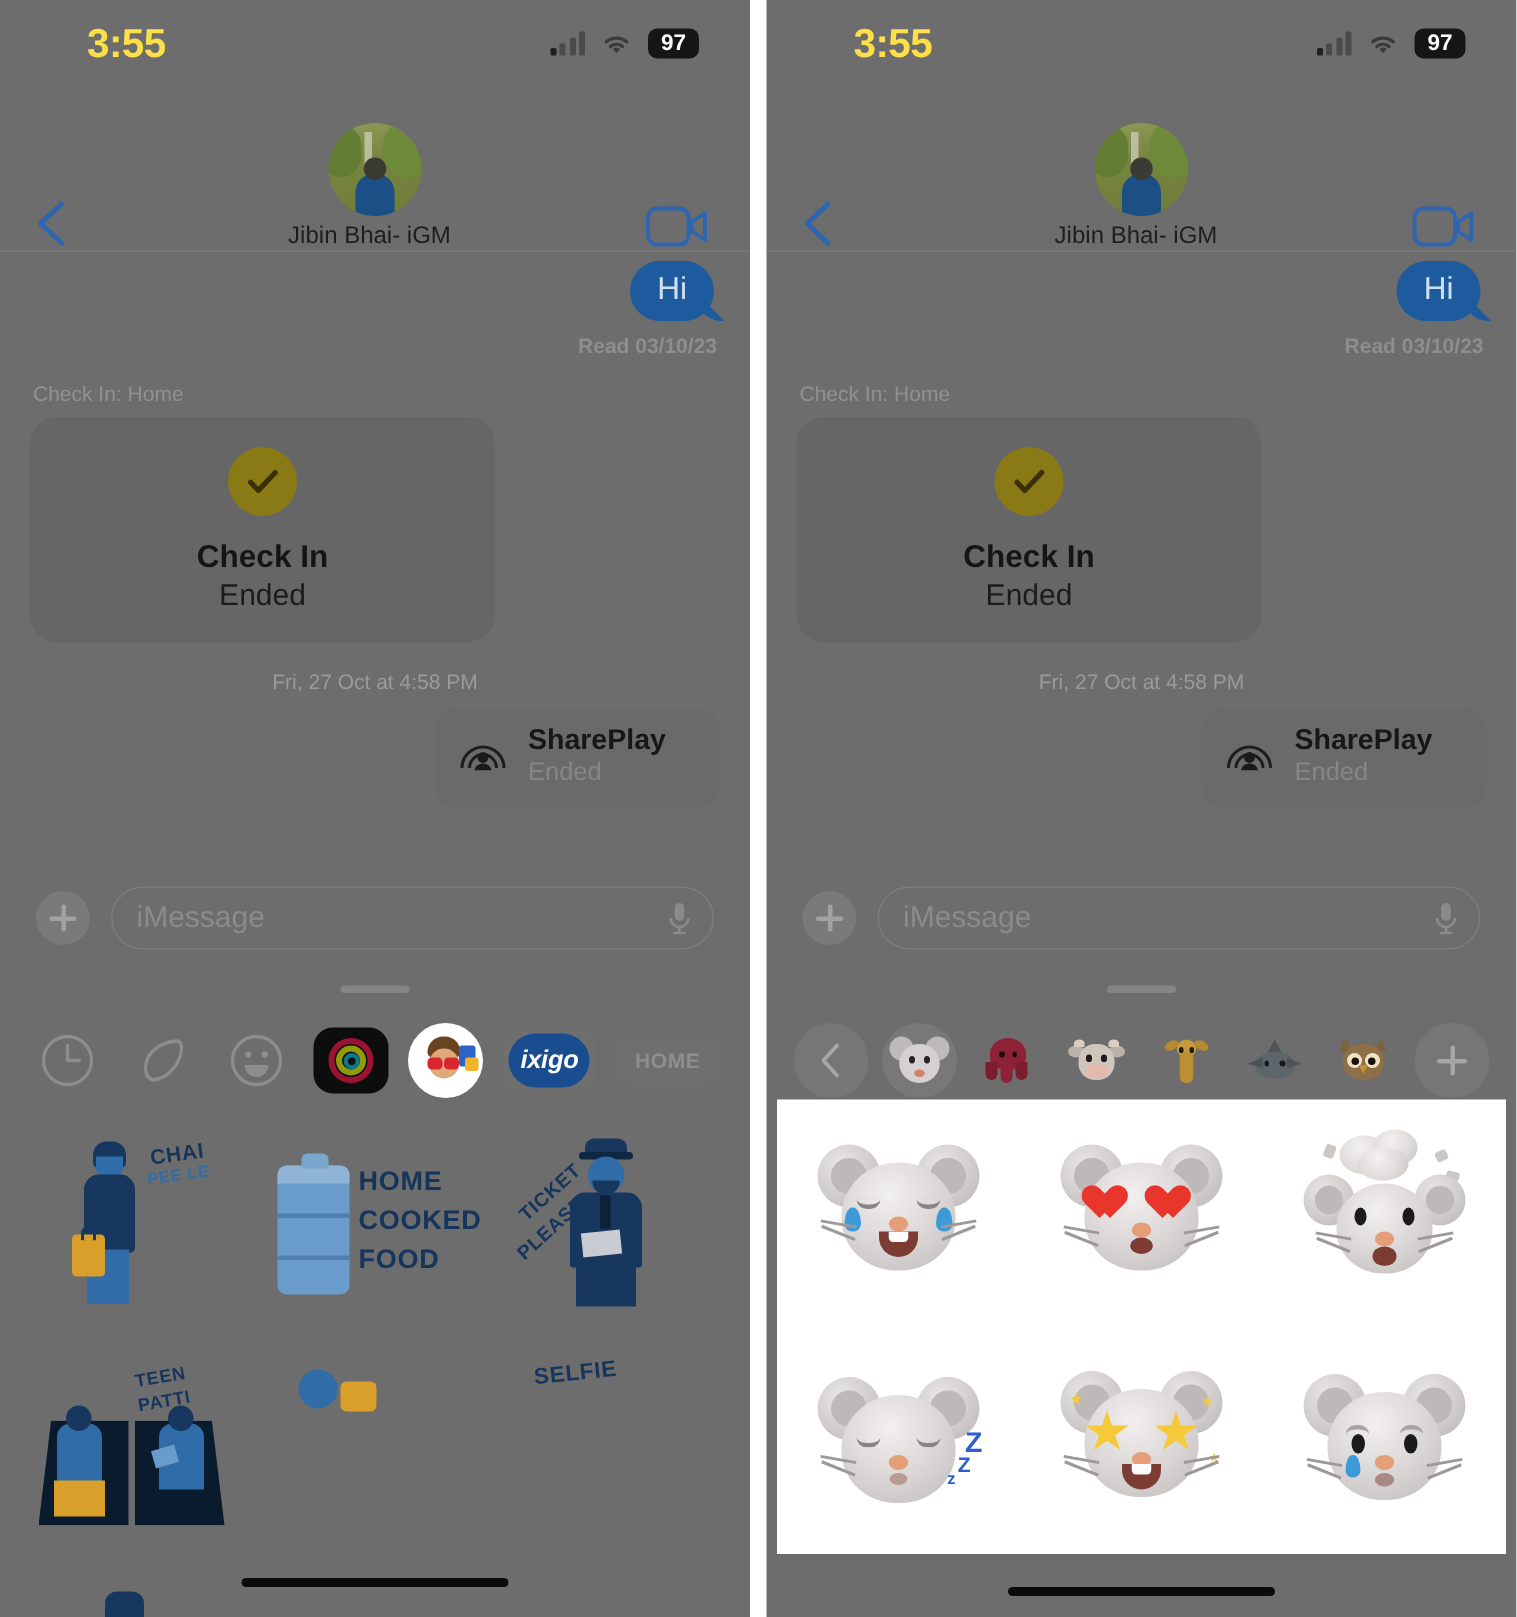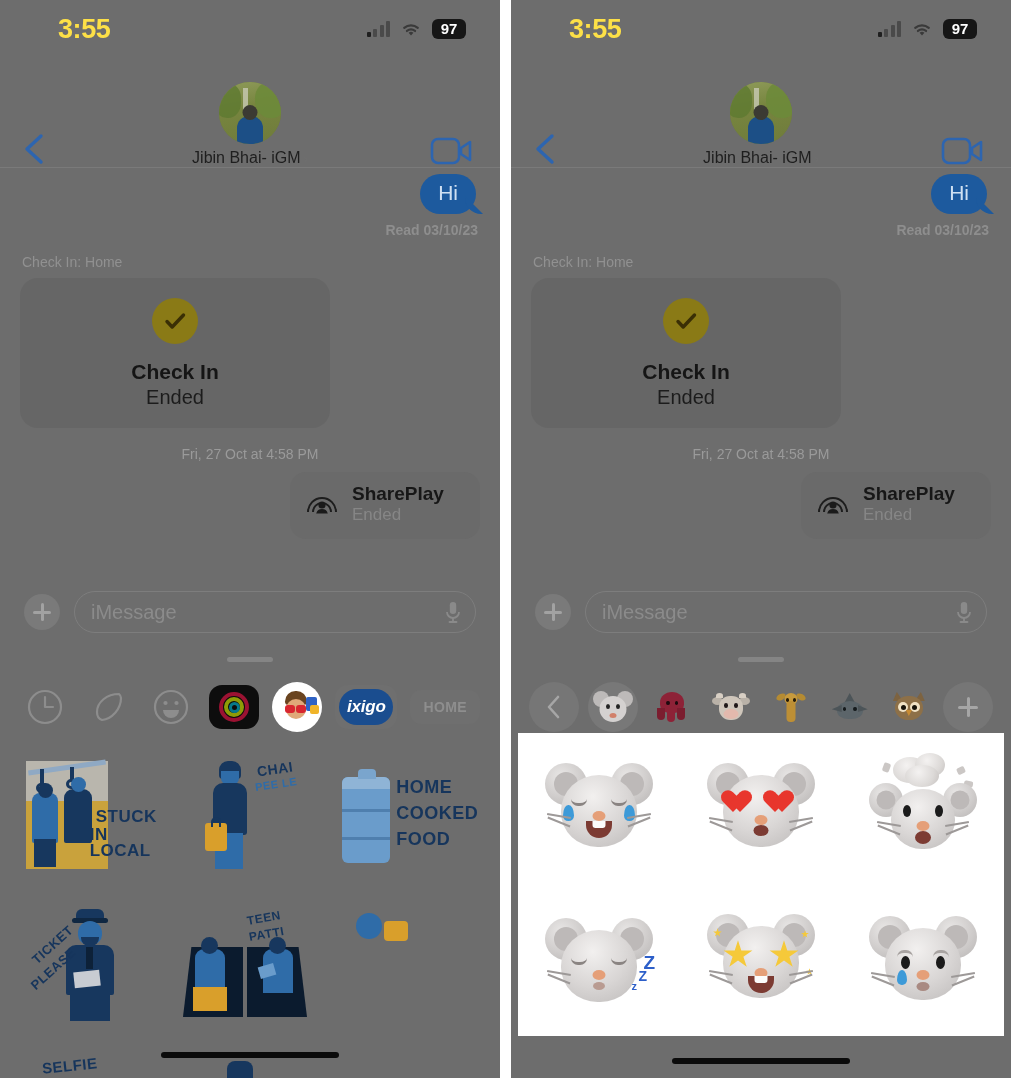--- a/index.html
+++ b/index.html
@@ -585,36 +585,20 @@
         </div>
       </div>
       <div class="app-icon ixigo">
         <div class="ixigo-logo">ixigo</div>
       </div>
       <div class="edit-btn">HOME</div>
     </div>
 
     <div class="sticker-grid">
 
-      <div class="sticker">
-        <div style="position:absolute;left:8px;top:8px;width:82px;height:108px;background:#b9b6ad;"></div>
-        <div style="position:absolute;left:8px;top:48px;width:82px;height:68px;background:#c9a23c;"></div>
-        <div style="position:absolute;left:10px;top:12px;width:78px;height:5px;background:#8fa9c4;transform:rotate(-8deg);"></div>
-        <div style="position:absolute;left:22px;top:16px;width:4px;height:16px;background:#17375e;"></div>
-        <div style="position:absolute;left:18px;top:30px;width:12px;height:10px;border:3px solid #17375e;border-radius:6px;"></div>
-        <div style="position:absolute;left:52px;top:14px;width:4px;height:14px;background:#17375e;"></div>
-        <div style="position:absolute;left:48px;top:26px;width:12px;height:10px;border:3px solid #17375e;border-radius:6px;"></div>
-        <div style="position:absolute;left:14px;top:40px;width:26px;height:50px;background:#2f6ca8;border-radius:8px 8px 2px 2px;"></div>
-        <div style="position:absolute;left:20px;top:30px;width:15px;height:15px;background:#17375e;border-radius:50%;"></div>
-        <div style="position:absolute;left:46px;top:36px;width:28px;height:54px;background:#17375e;border-radius:9px 9px 2px 2px;"></div>
-        <div style="position:absolute;left:53px;top:24px;width:15px;height:15px;background:#2f6ca8;border-radius:50%;"></div>
-        <div style="position:absolute;left:16px;top:86px;width:22px;height:28px;background:#17375e;"></div>
-        <div class="cap-text" style="left:78px;top:56px;font-size:17px;">STUCK</div>
-        <div class="cap-text" style="left:72px;top:74px;font-size:17px;">IN LOCAL</div>
-      </div>
 
 
       <div class="sticker">
         <div style="position:absolute;left:44px;top:8px;width:22px;height:18px;background:#17375e;border-radius:9px 9px 4px 4px;"></div>
         <div style="position:absolute;left:46px;top:18px;width:18px;height:14px;background:#2f6ca8;border-radius:0 0 7px 7px;"></div>
         <div style="position:absolute;left:38px;top:30px;width:34px;height:52px;background:#17375e;border-radius:10px 10px 3px 3px;"></div>
         <div style="position:absolute;left:40px;top:80px;width:28px;height:36px;background:#2f6ca8;"></div>
         <div style="position:absolute;left:30px;top:70px;width:22px;height:28px;background:#d99f2b;border-radius:3px;"></div>
         <div style="position:absolute;left:36px;top:64px;width:10px;height:10px;border:2.5px solid #17375e;border-radius:5px 5px 0 0;border-bottom:none;"></div>
         <div class="cap-text" style="left:82px;top:10px;font-size:14px;transform:rotate(-8deg);">CHAI</div>

